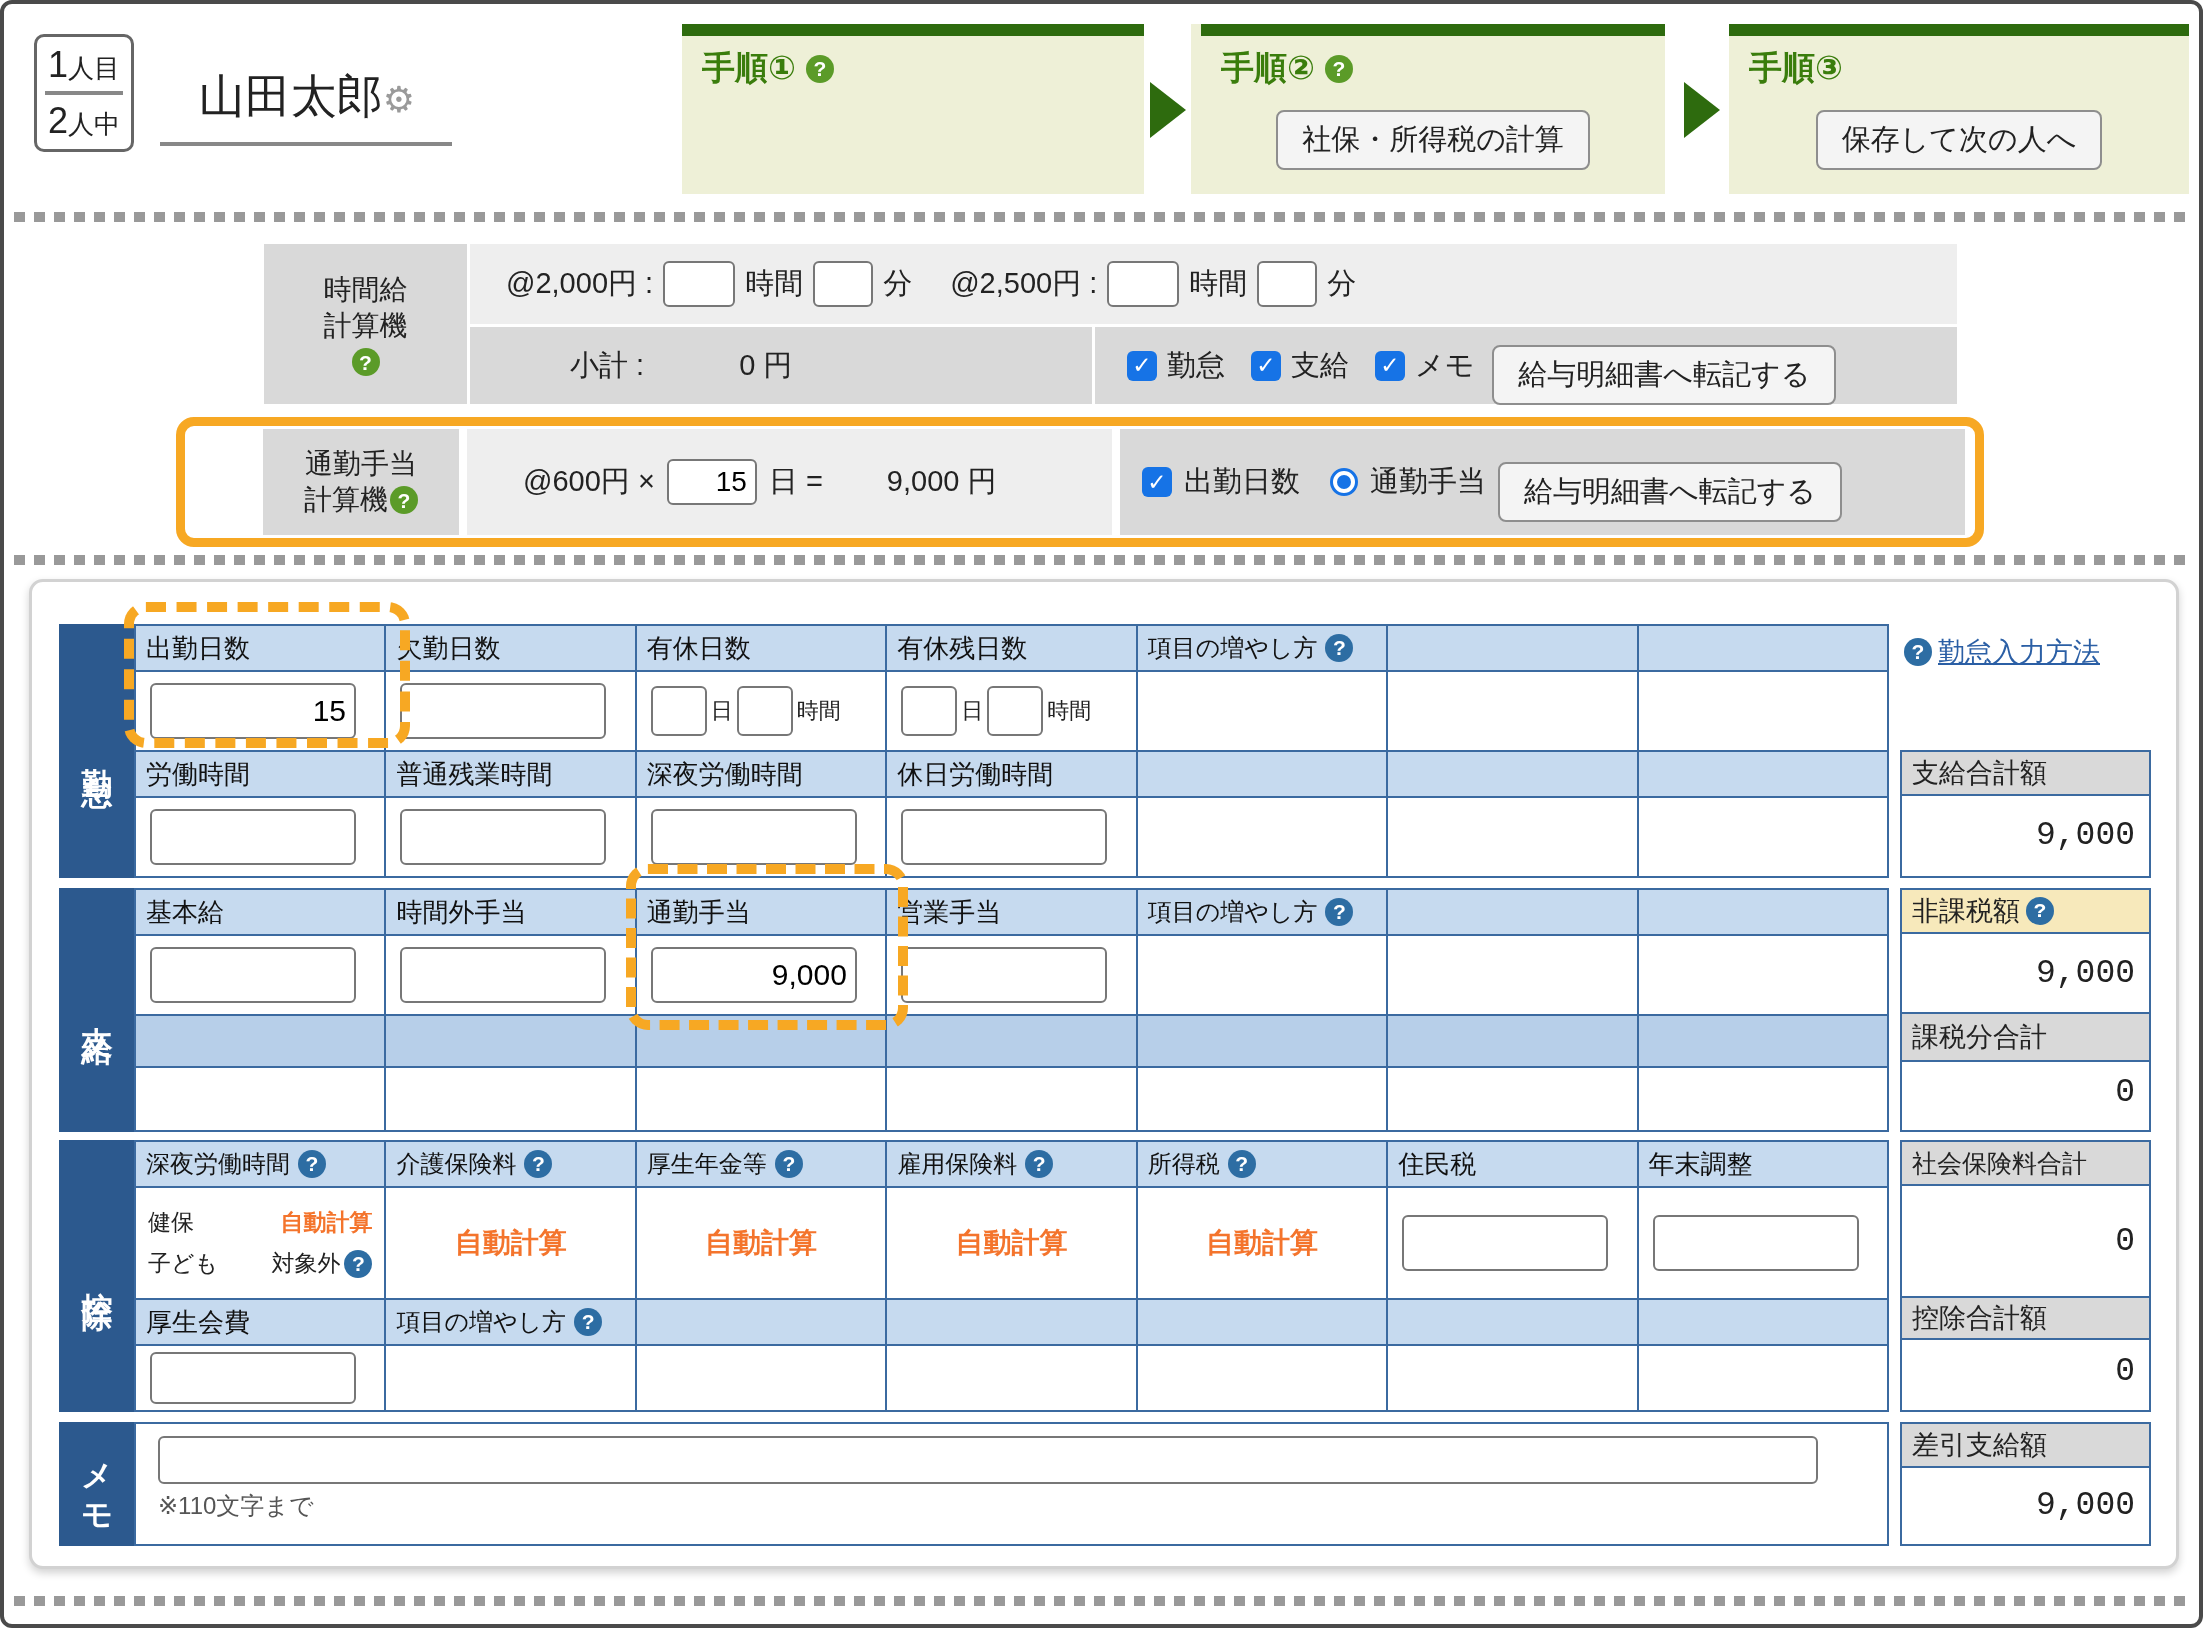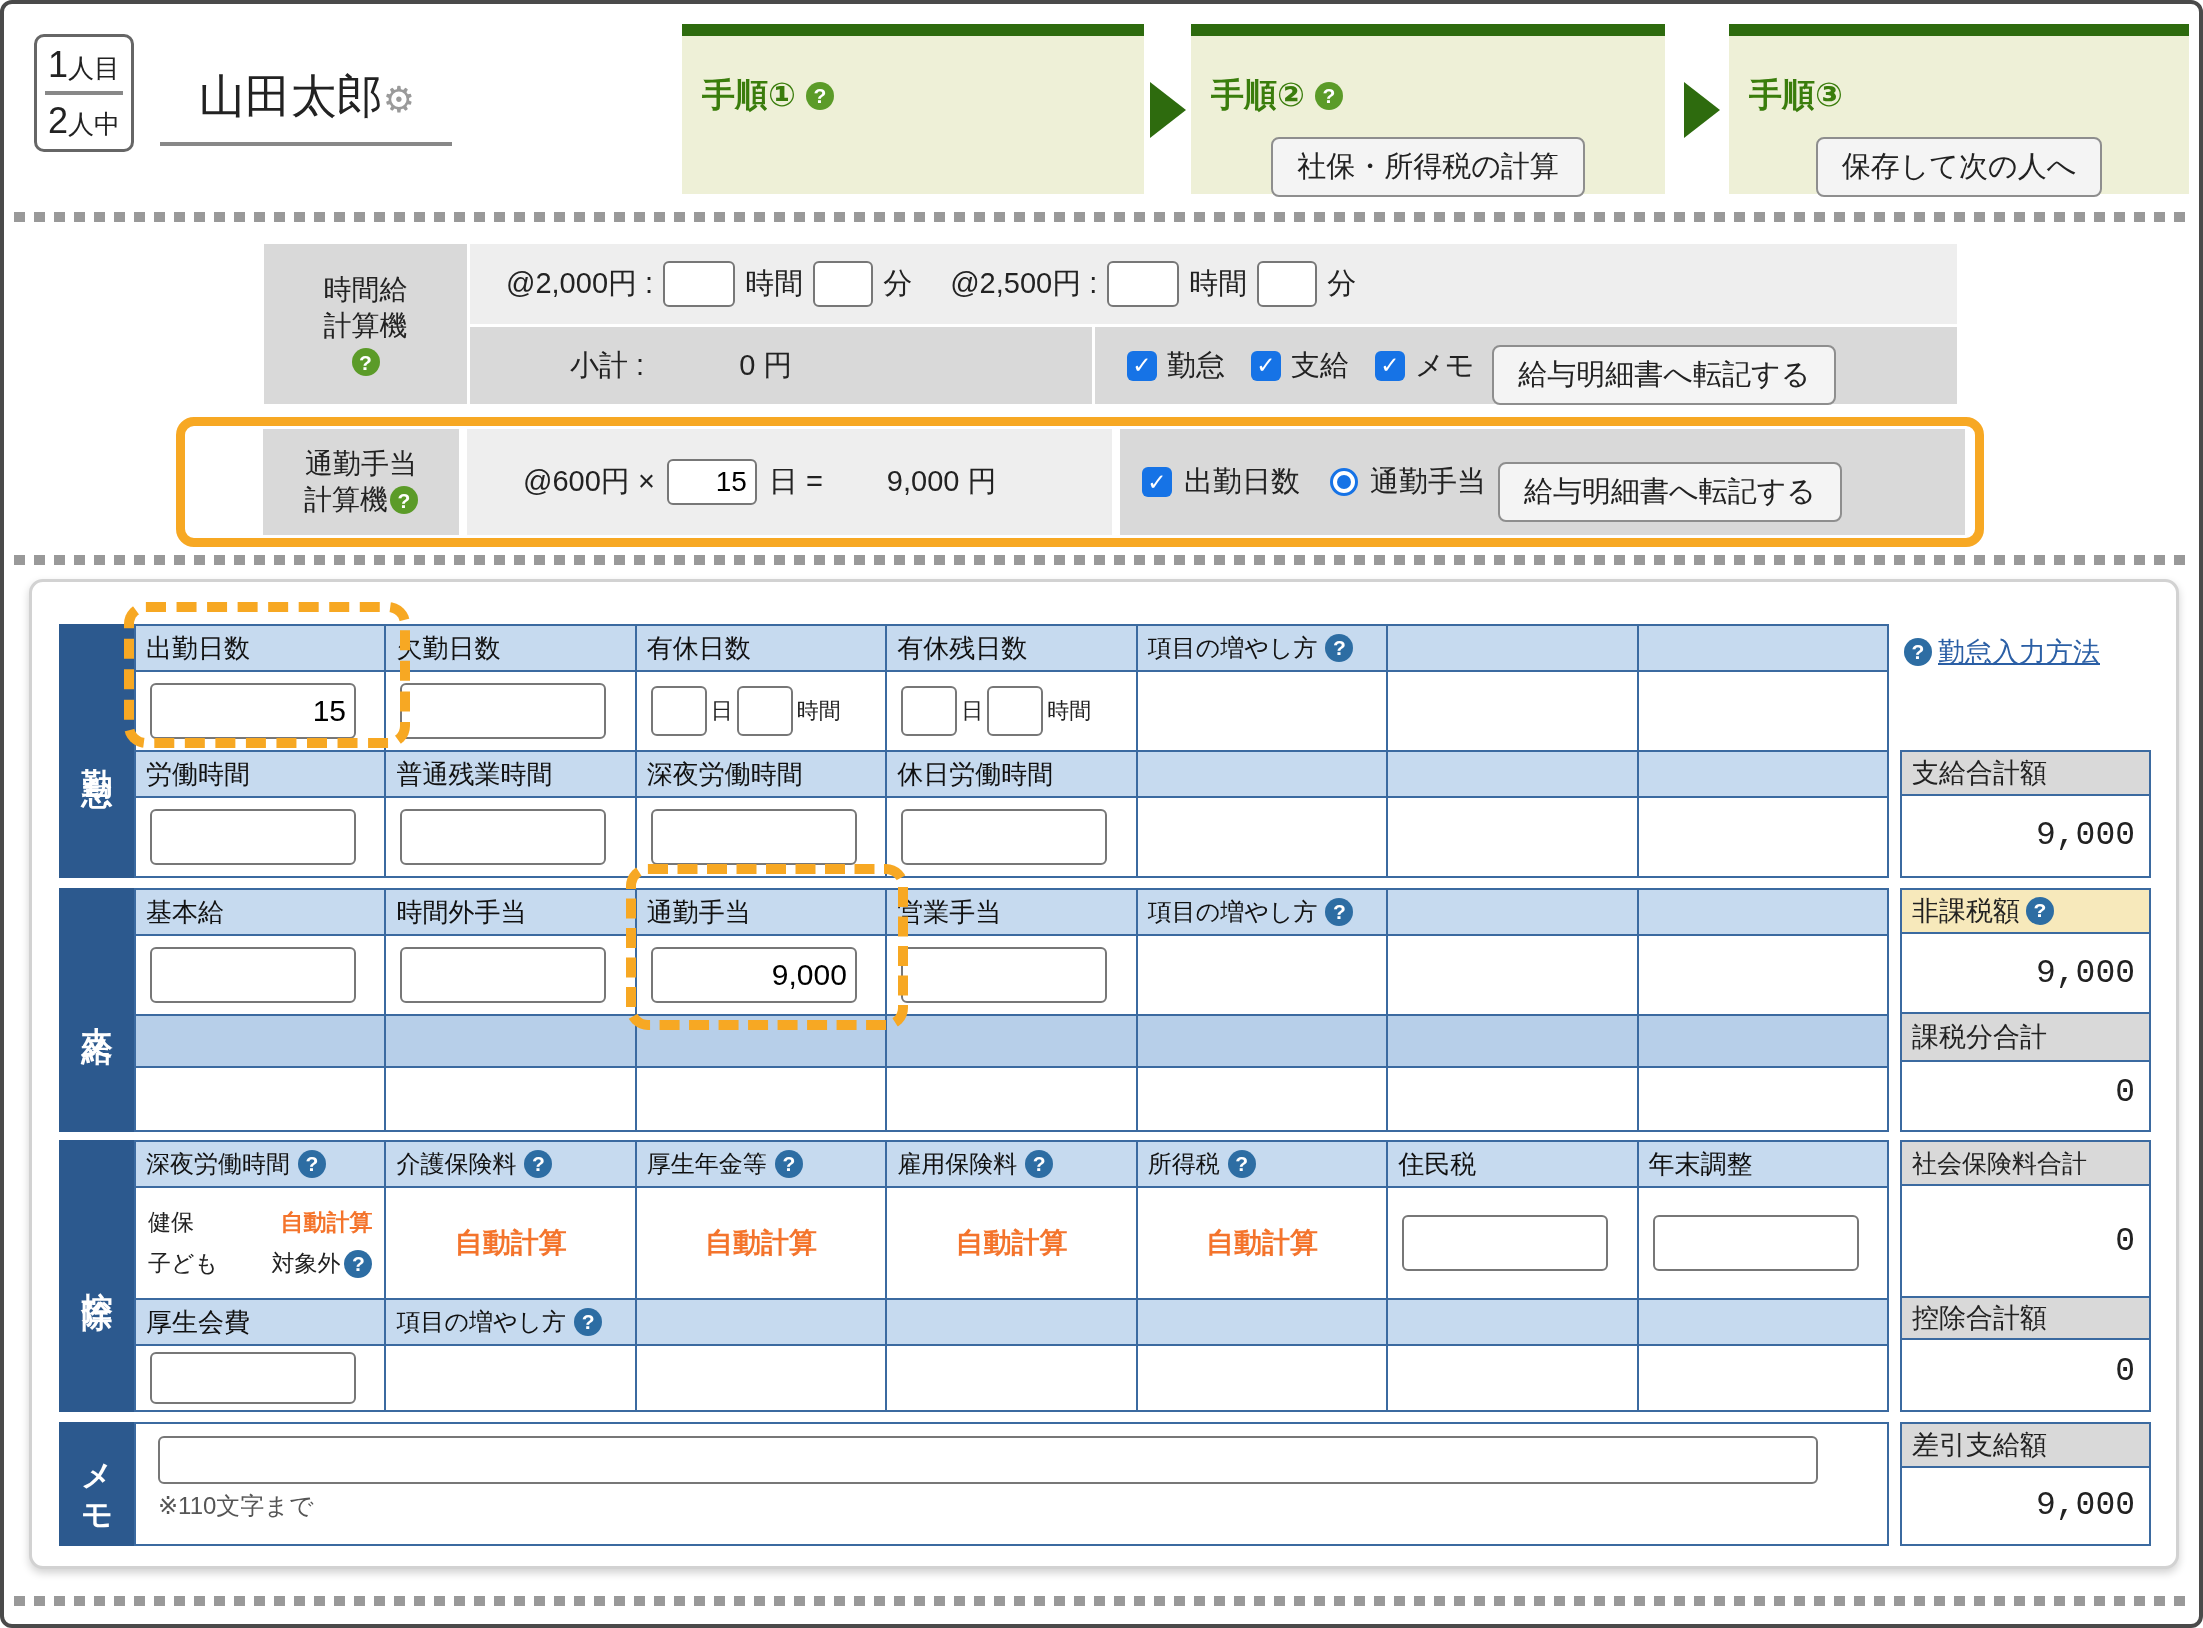--- a/index.html
+++ b/index.html
@@ -19,21 +19,21 @@
   .person-line { font-size:26px; color:#222; display:flex; align-items:baseline; }
   .person-line b { font-size:36px; font-weight:normal; }
   .person-div { width:78px; height:4px; background:#888; margin:3px 0; }
   .emp-name { left:160px; top:62px; width:286px; text-align:center; font-size:46px; color:#222; }
   .gear { font-size:36px; color:#9a9a9a; vertical-align:middle; }
   .name-underline { left:156px; top:138px; width:292px; height:4px; background:#888; }
 
   .step { top:20px; height:170px; background:#eef0d7; }
   .step-bar { height:12px; background:#2e6b0e; }
   .step-body { display:flex; flex-direction:column; padding:10px 20px 0 20px; height:158px; }
-  .step-title { font-size:33px; font-weight:bold; color:#3a7d0c; display:flex; align-items:center; gap:10px;margin-top:27px; }
+  .step-title { font-size:33px; font-weight:bold; color:#3a7d0c; display:flex; align-items:center; gap:10px; }
   .step-desc { font-size:28px; color:#333; margin-top:20px; }
   .step-btn { align-self:center; margin-top:10px; }
   .arrow { width:0; height:0; border-top:28px solid transparent; border-bottom:28px solid transparent;
            border-left:36px solid #2e6b0e; }
 
   .qi { display:inline-flex; width:28px; height:28px; border-radius:50%; color:#fff;
         font-size:21px; font-weight:bold; align-items:center; justify-content:center; flex:0 0 auto; }
   .qi.g { background:#5b9b28; }
   .qi.b { background:#2d6da3; }
 
@@ -122,21 +122,21 @@
   <div class="abs step" style="left:678px;width:462px;">
     <div class="step-bar"></div>
     <div class="step-body">
       <div class="step-title">
           <span>手順①</span>
           <span class="qi g">?</span>
         </div>
     </div>
   </div>
   <div class="abs arrow" style="left:1146px;top:78px;"></div>
-  <div class="abs step" style="left:1187px;width:474px;">
+  <div class="abs step" style="left:1187px;width:474px;padding-left:10px;">
     <div class="step-bar"></div>
     <div class="step-body">
       <div class="step-title">
           <span>手順②</span>
           <span class="qi g">?</span>
         </div>
       <button class="btn step-btn">社保・所得税の計算</button>
     </div>
   </div>
   <div class="abs arrow" style="left:1680px;top:78px;"></div>

